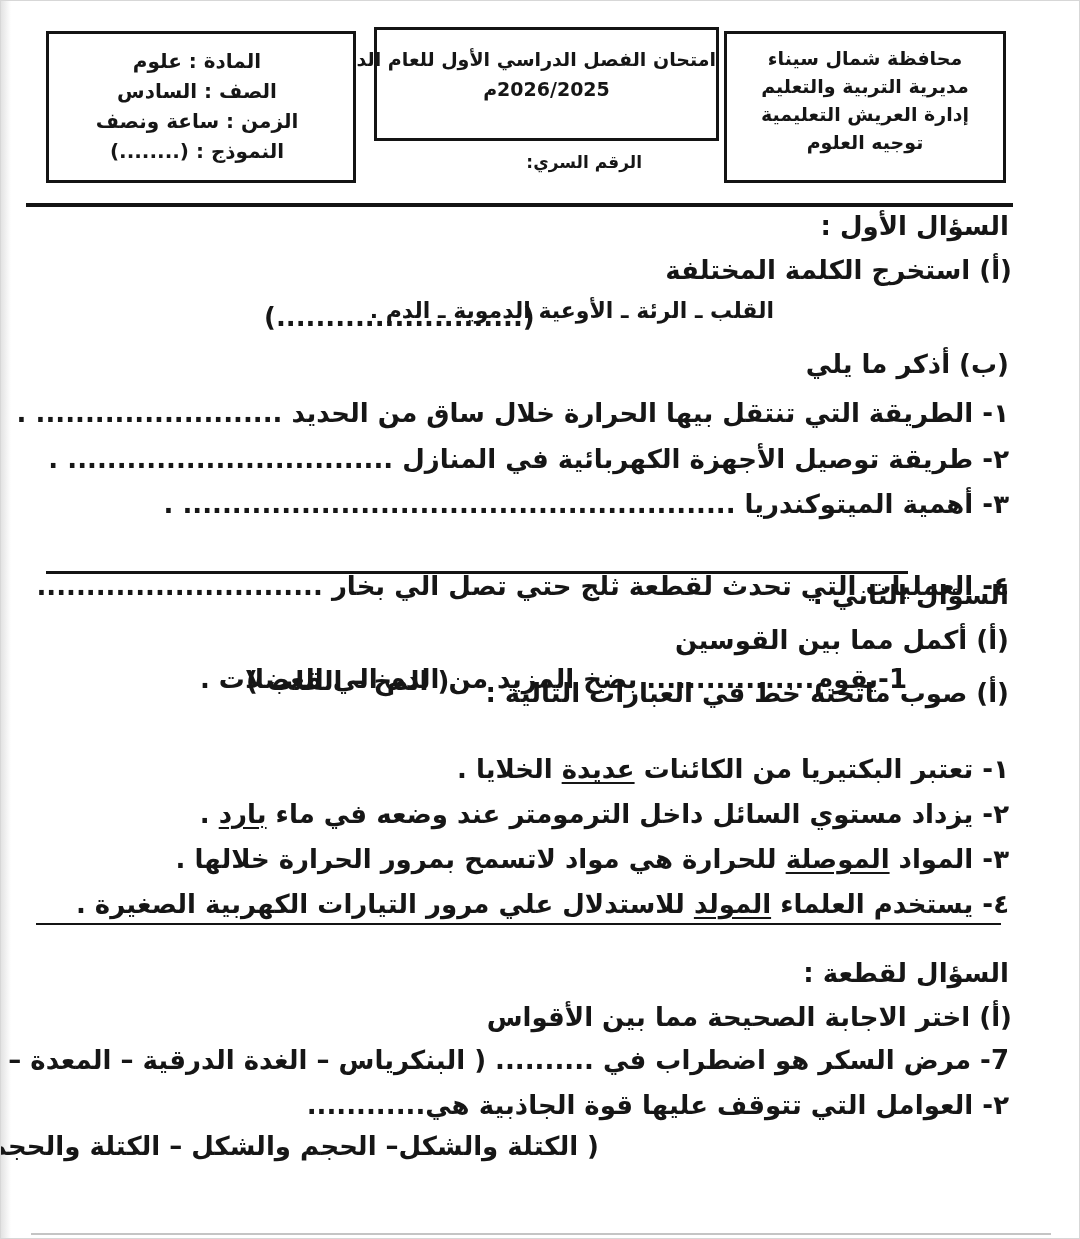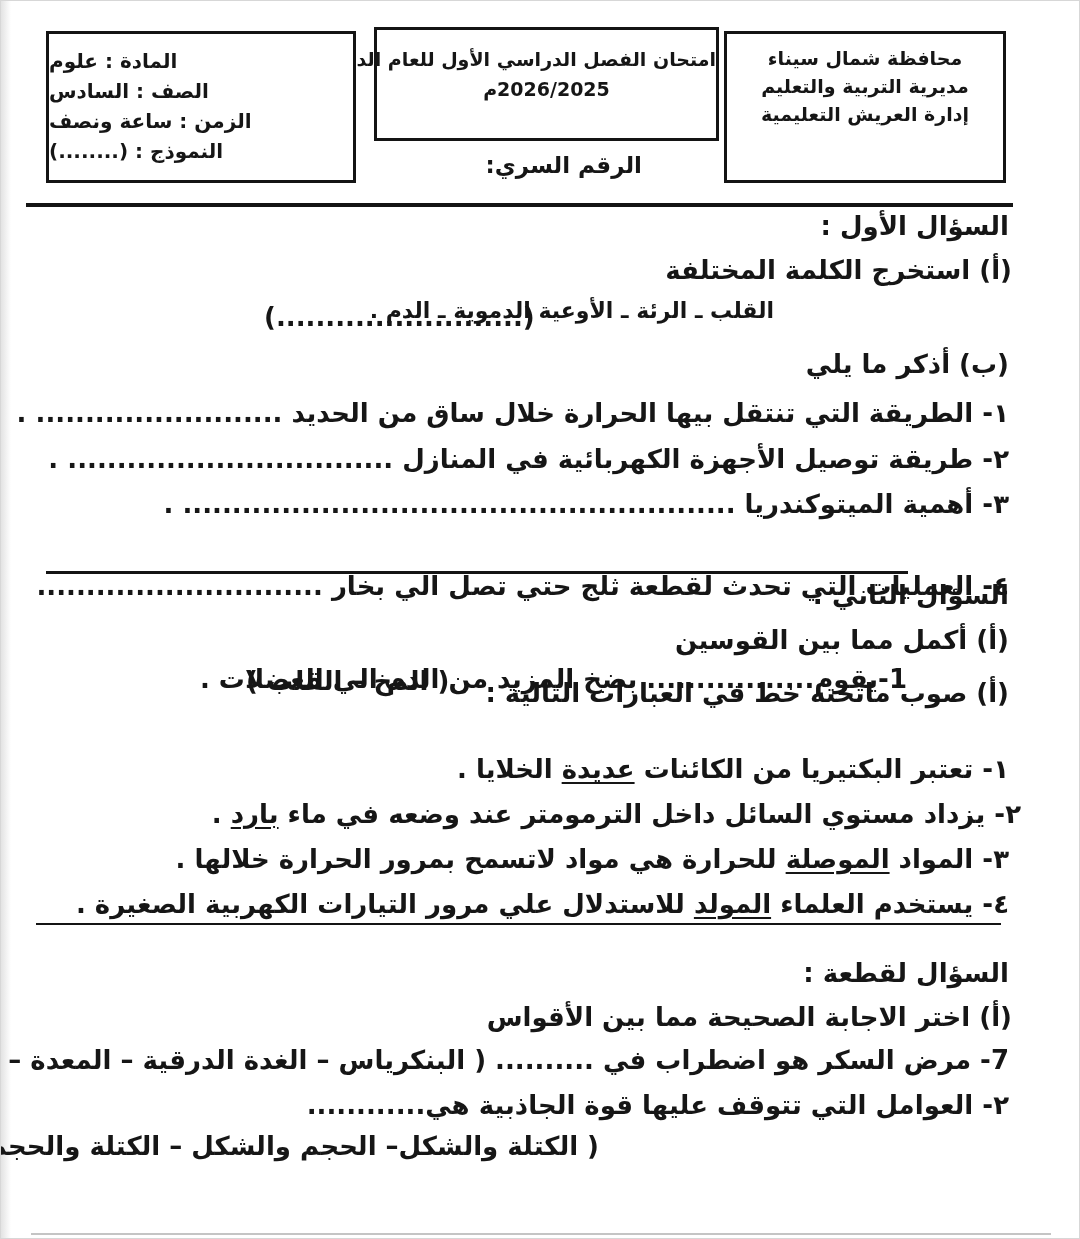--- a/index.html
+++ b/index.html
@@ -20,21 +20,21 @@
   .box {
     position: absolute;
     border: 3px solid #141414;
     background: #fff;
   }
   .box .bline {
     display: block;
     text-align: center;
     white-space: nowrap;
   }
-  .info-box .bline { text-align: left; padding-right: 8px; }
+  .info-box .bline { text-align: center; padding-right: 8px; }
   .line {
     position: absolute;
     white-space: nowrap;
     direction: rtl;
     unicode-bidi: plaintext;
     font-size: 26px;
     line-height: 1.3;
     color: #161616;
   }
   .u {
@@ -52,28 +52,29 @@
 </head>
 <body>
 
 <div class="page">
   <div class="edge-shade"></div>
 
   <div class="box" style="left:723px; top:30px; width:282px; height:152px; padding-top:10px; font-size:19px; line-height:28px;">
     <span class="bline">محافظة شمال سيناء</span>
     <span class="bline">مديرية التربية والتعليم</span>
     <span class="bline">إدارة العريش التعليمية</span>
+    <span class="bline">توجيه العلوم</span>
   </div>
 
   <div class="box" style="left:373px; top:26px; width:345px; height:114px; padding-top:14px; font-size:19px; line-height:30px;">
     <span class="bline">امتحان الفصل الدراسي الأول للعام الدراسي</span>
     <span class="bline">2026/2025م</span>
   </div>
 
-  <div class="line" style="right:437px; top:150px; font-size:23px;">الرقم السري:</div>
+  <div class="line" style="right:437px; top:150px; font-size:17px;">الرقم السري:</div>
 
   <div class="box info-box" style="left:45px; top:30px; width:310px; height:152px; padding-top:12px; font-size:20px; line-height:30px;">
     <span class="bline">المادة :  علوم</span>
     <span class="bline">الصف :  السادس</span>
     <span class="bline">الزمن :  ساعة ونصف</span>
     <span class="bline">النموذج : (........)</span>
   </div>
 
   <div class="rule" style="left:25px; top:202px; width:987px; height:4px;"></div>
 
@@ -95,21 +96,21 @@
   <div class="line" style="right:70px; top:578px;">السؤال الثاني :</div>
   <div class="line" style="right:70px; top:623px;">(أ) أكمل مما بين القوسين</div>
 
   <div class="line" style="right:172px; top:662px;">1-يقوم.................   بضخ المزيد من الدم الي العضلات .</div>
   <div class="line" style="left:245px; top:664px;">( المخ  –  القلب  )</div>
 
   <div class="line" style="right:70px; top:676px;">(أ) صوب ماتحته خط في العبارات التالية :</div>
 
   <div class="line" style="right:70px; top:752px;"><span>١- تعتبر البكتيريا من الكائنات </span><span class="u">عديدة</span><span> الخلايا  .</span></div>
 
-  <div class="line" style="right:58px; top:797px;"><span>٢- يزداد مستوي السائل داخل الترمومتر عند وضعه في ماء </span><span class="u">بارد</span><span> .</span></div>
+  <div class="line" style="right:70px; top:797px;"><span>٢- يزداد مستوي السائل داخل الترمومتر عند وضعه في ماء </span><span class="u">بارد</span><span> .</span></div>
 
   <div class="line" style="right:70px; top:842px;"><span>٣- المواد </span><span class="u">الموصلة</span><span> للحرارة هي مواد لاتسمح بمرور الحرارة خلالها  .</span></div>
 
   <div class="line" style="right:70px; top:887px;"><span>٤- يستخدم العلماء </span><span class="u">المولد</span><span> للاستدلال علي مرور التيارات الكهربية الصغيرة .</span></div>
 
   <div class="rule" style="left:35px; top:922px; width:965px; height:2px;"></div>
 
   <div class="line" style="right:70px; top:956px;">السؤال لقطعة :</div>
   <div class="line" style="right:67px; top:1000px;">(أ) اختر الاجابة الصحيحة مما بين الأقواس</div>
 

